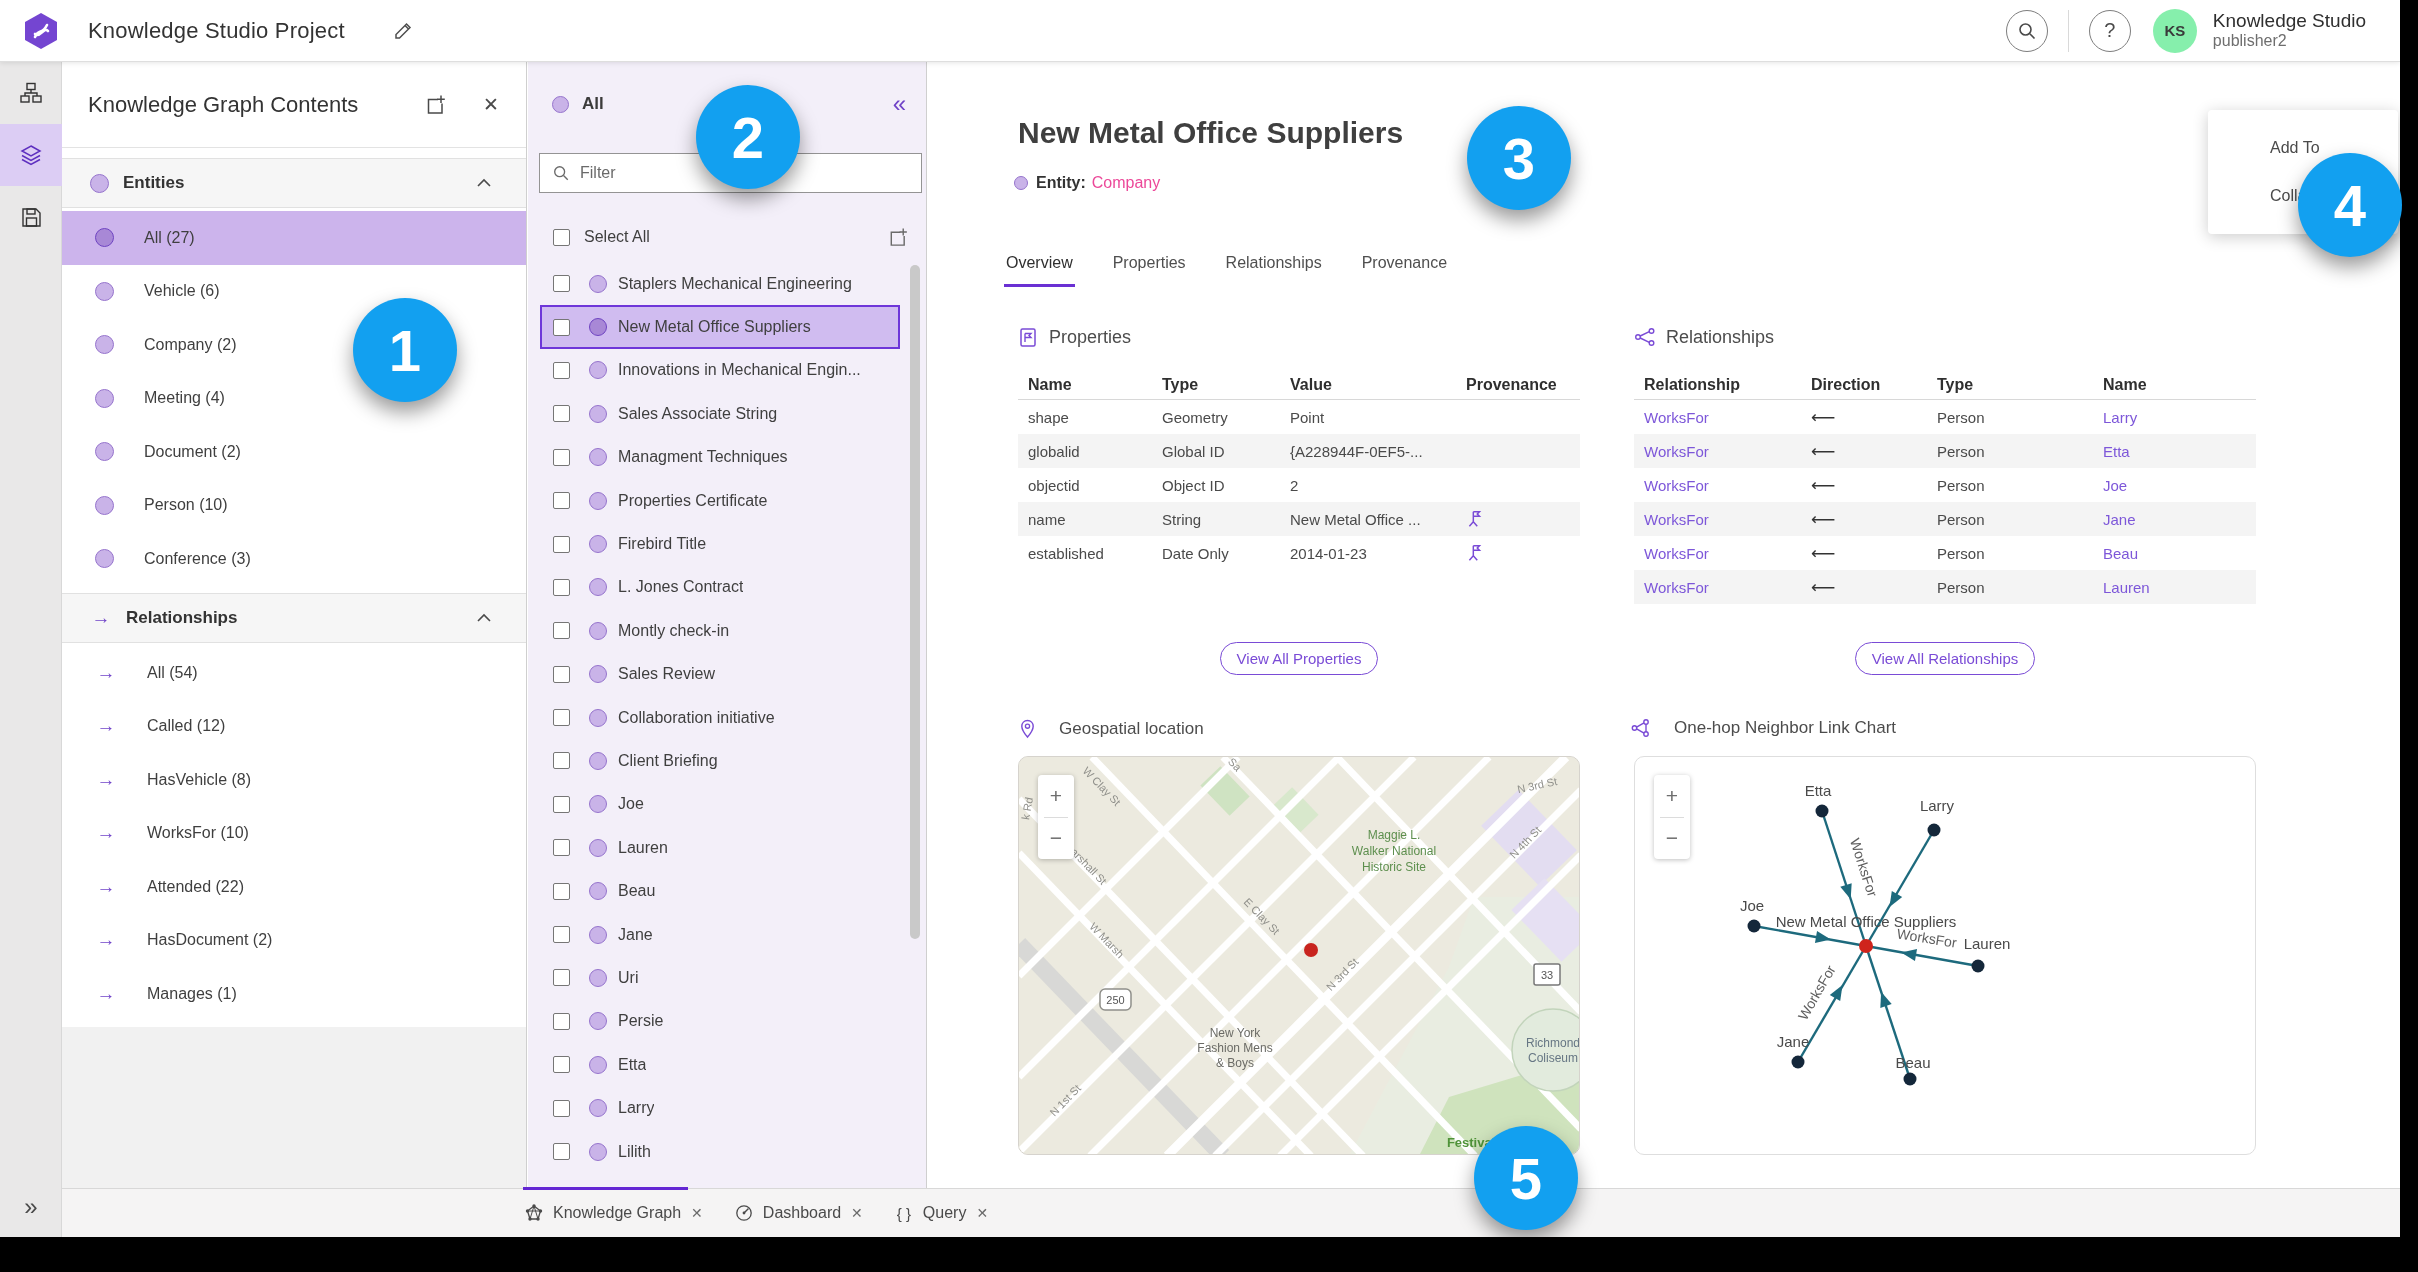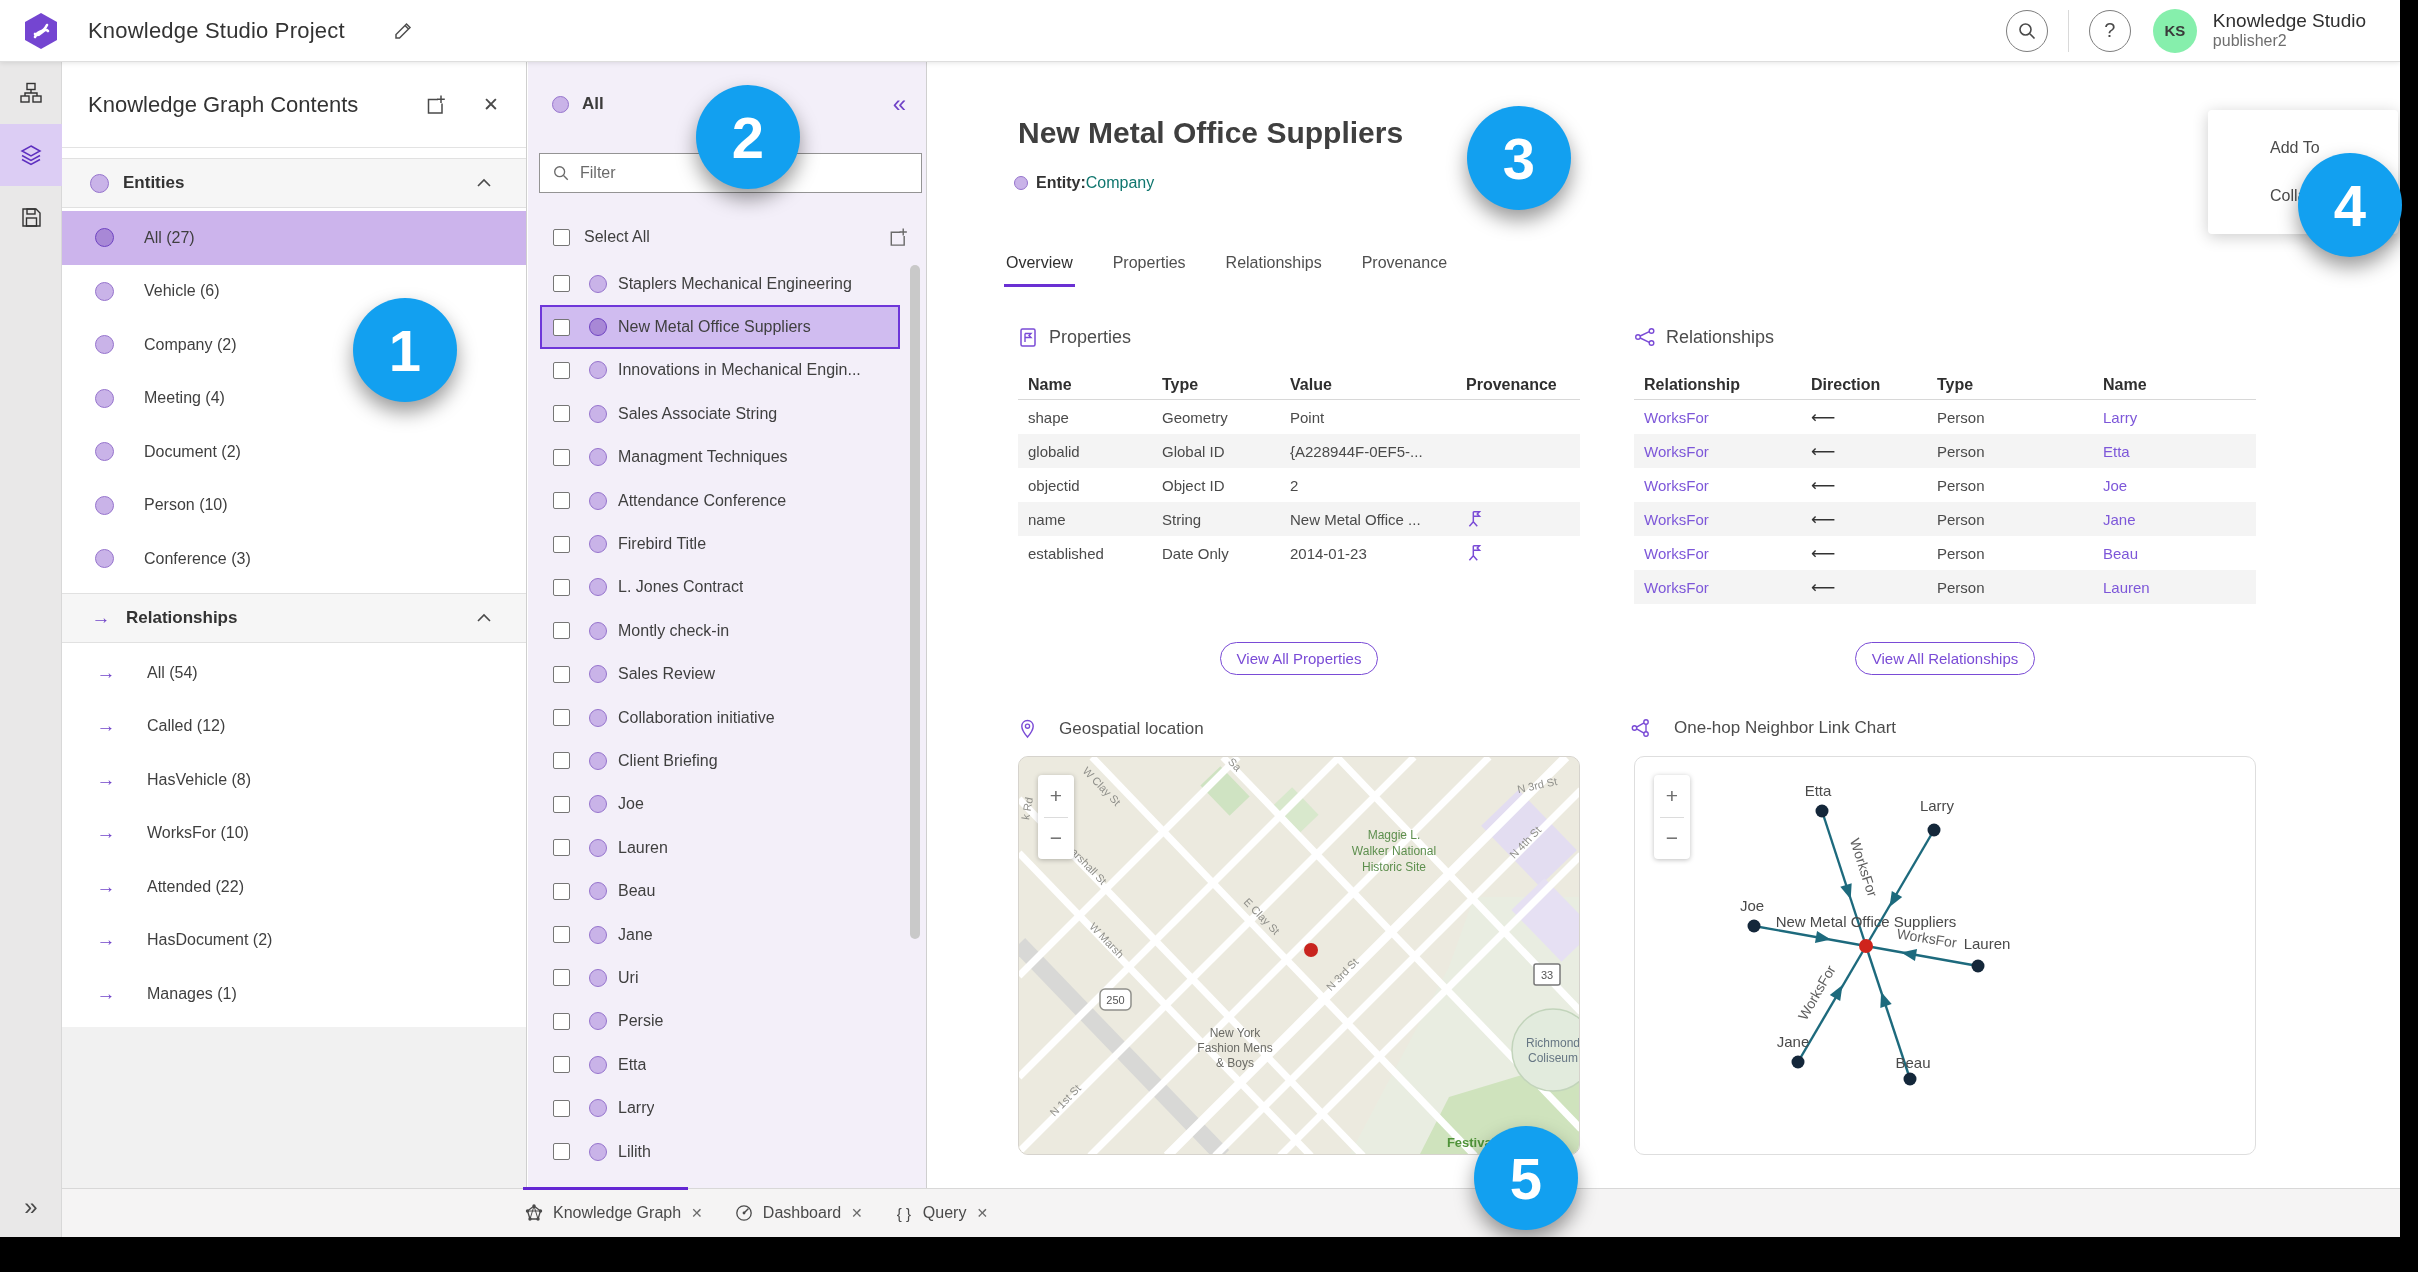--- a/index.html
+++ b/index.html
@@ -95,21 +95,21 @@
   .lp-item.selected .circle-icon { background:#a888d6; border-color:#6f44c2; }
   .lp-scrollthumb { position:absolute; left:382px; top:203px; width:10px; height:674px; background:#c9c9c9;
                     border-radius:5px; cursor:pointer; }
 
   
   .main { position:absolute; left:928px; top:62px; width:1472px; height:1126px; background:#fff; overflow:hidden; }
   .main-title { position:absolute; left:90px; top:54px; font-size:30px; font-weight:bold; color:#3f3f3f; }
   .entity-row { position:absolute; left:86px; top:112px; display:flex; align-items:center; }
   .entity-row .circle-icon { width:14px; height:14px; }
   .entity-label { font-size:16px; font-weight:bold; color:#333; margin-left:8px; }
-  .entity-type { font-size:16px; color:#0f766e; }
+  .entity-type { font-size:16px; color:#ec4899; margin-left:6px; }
   .main-tabs { position:absolute; left:76px; top:192px; display:flex; gap:36px; }
   .main-tab { background:none; border:none; font-size:16px; color:#4f4f4f; padding:0 2px 12px 2px; cursor:pointer;
               font-family:"Liberation Sans", sans-serif; border-bottom:3px solid transparent; }
   .main-tab.selected { color:#2f2f2f; border-bottom-color:#6a30d3; }
 
   .col-left  { position:absolute; left:90px;  top:262px; width:562px; }
   .col-right { position:absolute; left:706px; top:262px; width:622px; }
   .sec-heading { display:flex; align-items:center; height:26px; }
   .sec-heading .h-label { font-size:18px; color:#4c4c4c; margin-left:10px; }
 
@@ -385,21 +385,21 @@
           <span class="lp-label">Sales Associate String</span>
         </div>
         <div class="lp-item">
           <span class="cb"></span>
           <span class="circle-icon"></span>
           <span class="lp-label">Managment Techniques</span>
         </div>
         <div class="lp-item">
           <span class="cb"></span>
           <span class="circle-icon"></span>
-          <span class="lp-label">Attendance Conference</span>
+          <span class="lp-label">Properties Certificate</span>
         </div>
         <div class="lp-item">
           <span class="cb"></span>
           <span class="circle-icon"></span>
           <span class="lp-label">Firebird Title</span>
         </div>
         <div class="lp-item">
           <span class="cb"></span>
           <span class="circle-icon"></span>
           <span class="lp-label">L. Jones Contract</span>

